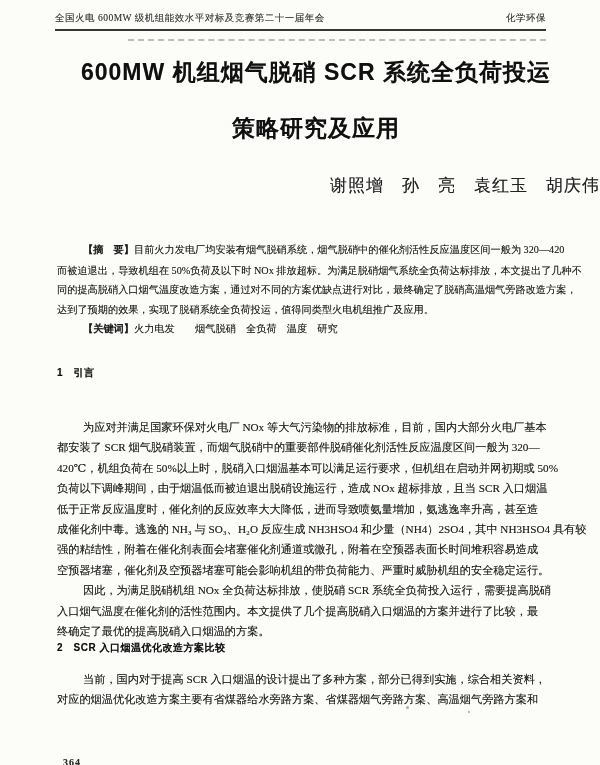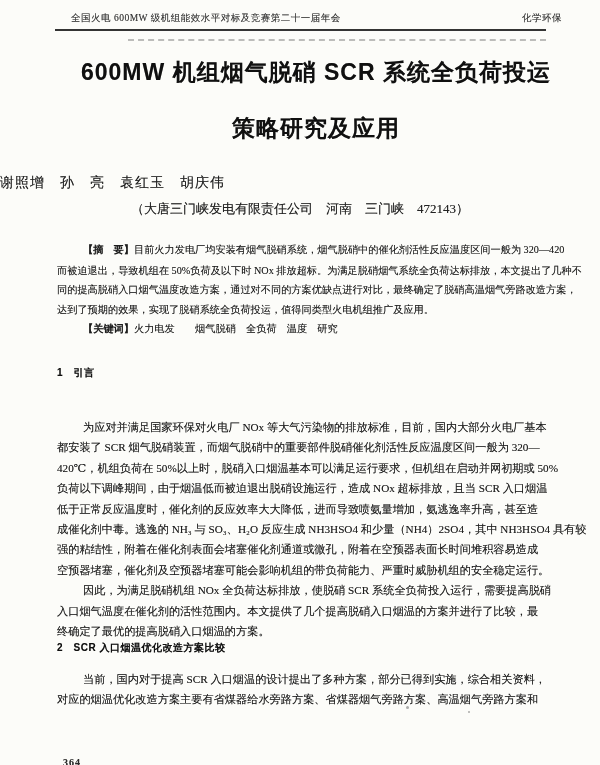--- a/index.html
+++ b/index.html
@@ -4,37 +4,37 @@
 <style>
   html,body { margin:0; padding:0; background:#e9e9e6; }
   .page {
     position:relative; width:600px; height:765px; margin:0 auto;
     background:#fcfcf9; overflow:hidden;
     font-family:"Liberation Serif","DejaVu Serif",serif;
     color:#1b1b1b;
     text-shadow:0 0 .5px rgba(20,20,20,.45);
   }
   .hdr {
-    position:absolute; top:12px; left:71px; width:491px;
+    position:absolute; top:12px; left:55px; width:491px;
     display:flex; justify-content:space-between;
     font-size:9.5px; color:#3a3a3a; letter-spacing:.5px;gap:8px;
   }
   .rule { position:absolute; top:29px; left:55px; width:491px; height:2px; background:#343434; }
   .dashes { position:absolute; top:39px; left:128px; width:418px; height:0;
             border-top:2px dashed rgba(70,70,70,.35); }
   .title {
     position:absolute; left:16px; width:100%; margin:0; text-align:center;
     font-family:"Liberation Sans","DejaVu Sans",sans-serif;
     font-weight:700; font-size:23px; letter-spacing:1px; color:#101010;
   }
   .t1 { top:57px; }
   .t2 { top:113px; }
   .authors {
-    position:absolute; top:174px; left:0; width:100%; text-align:left;
-    font-size:14px; letter-spacing:1px; color:#222;
+    position:absolute; top:174px; left:0; width:100%; text-align:right;
+    font-size:17px; letter-spacing:1px; color:#222;
   }
   .affil {
     position:absolute; top:200px; left:0; width:100%; text-align:center;
     font-size:13px; color:#222;
   }
   .abs {
     position:absolute; top:240px; left:57px; width:492px;
     font-size:10.2px; line-height:19.5px; color:#1d1d1d;
   }
   .lbl { font-family:Liberation Mono, monospace; font-weight:700; }
@@ -71,21 +71,20 @@
     <span>全国火电 600MW 级机组能效水平对标及竞赛第二十一届年会</span>
     <span>化学环保</span>
   </div>
   <div class="rule"></div>
   <div class="dashes"></div>
 
   <h1 class="title t1">600MW 机组烟气脱硝 SCR 系统全负荷投运</h1>
   <h1 class="title t2">策略研究及应用</h1>
 
   <div class="authors">谢照增　孙　亮　袁红玉　胡庆伟</div>
-  <div class="affil">（大唐三门峡发电有限责任公司　河南　三门峡　472143）</div>
 
   <div class="abs">
     <div class="line fl">
       <span class="lbl">【摘　要】</span><span>目前火力发电厂均安装有烟气脱硝系统，烟气脱硝中的催化剂活性反应温度区间一般为 320—420</span>
     </div>
     <div>
         <div class="line">而被迫退出，导致机组在 50%负荷及以下时 NOx 排放超标。为满足脱硝烟气系统全负荷达标排放，本文提出了几种不</div>
         <div class="line">同的提高脱硝入口烟气温度改造方案，通过对不同的方案优缺点进行对比，最终确定了脱硝高温烟气旁路改造方案，</div>
         <div class="line">达到了预期的效果，实现了脱硝系统全负荷投运，值得同类型火电机组推广及应用。</div>
       </div>

